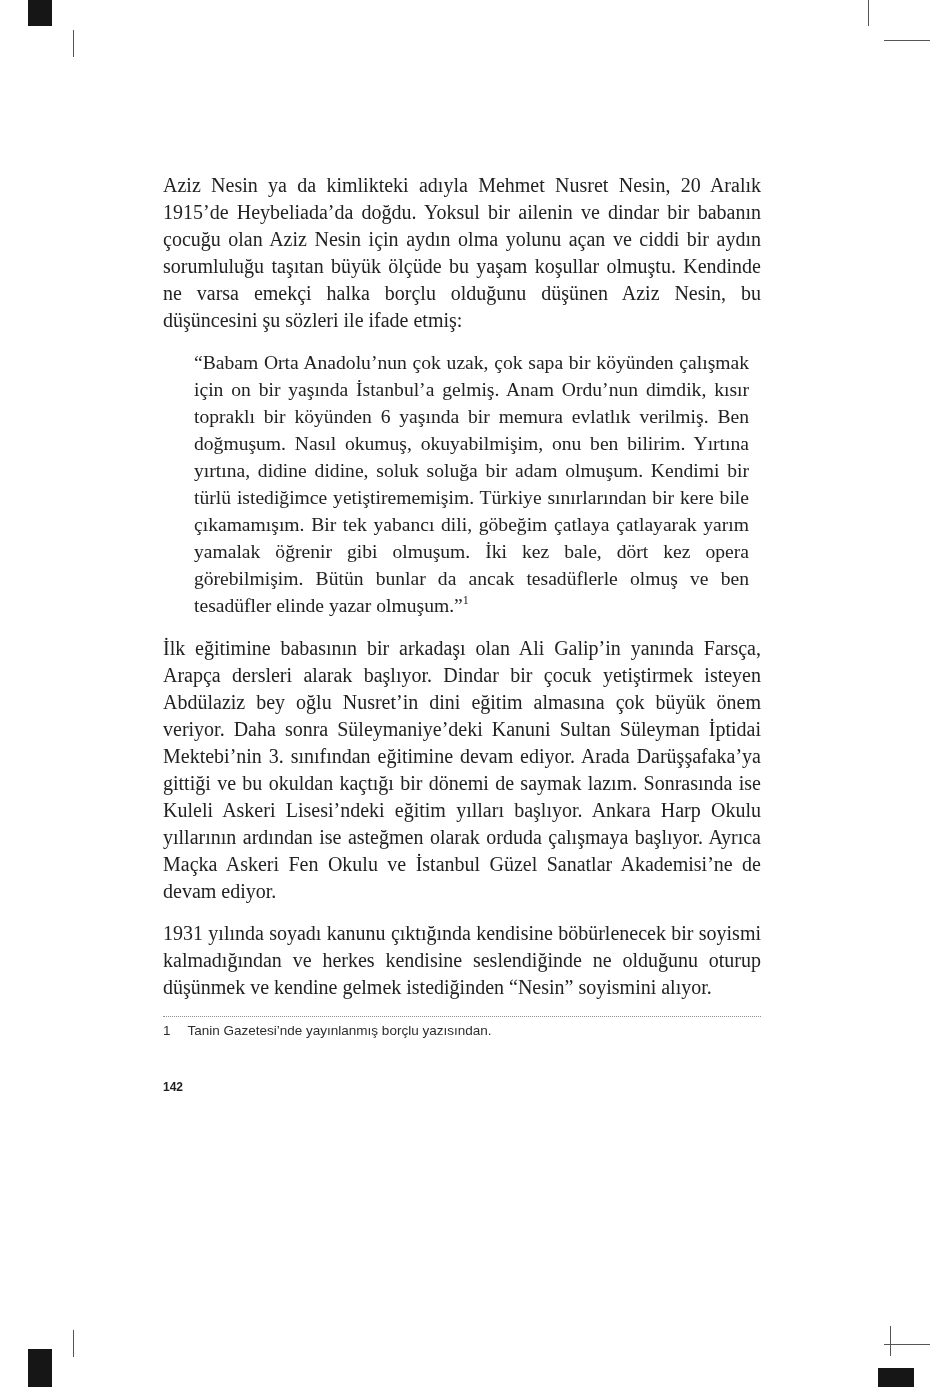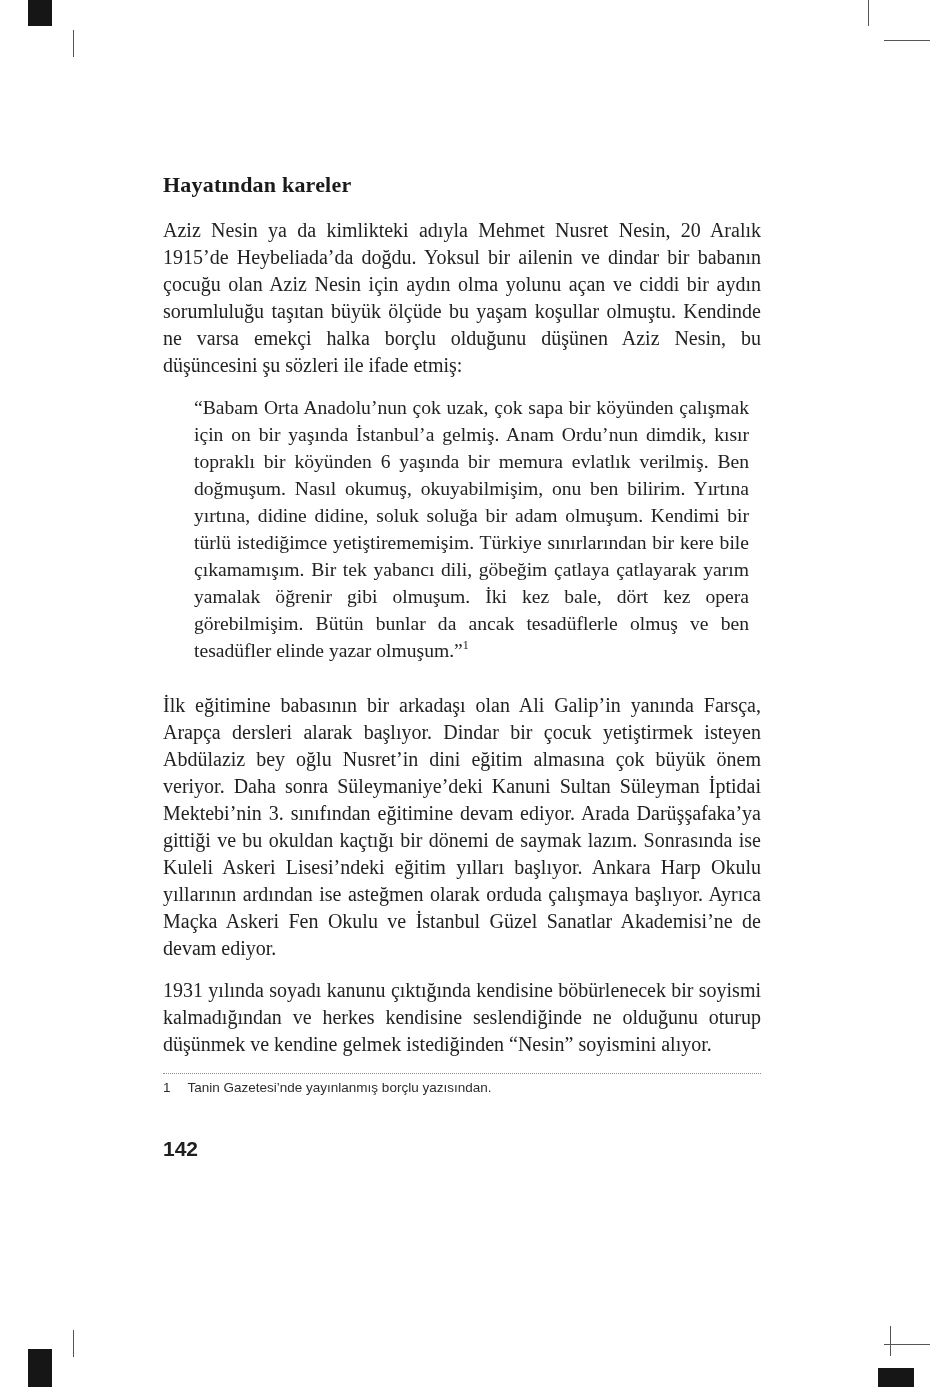--- a/index.html
+++ b/index.html
@@ -49,21 +49,21 @@
     font-size: 20px;
     line-height: 27px;
     text-align: justify;
     margin: 0 0 15px 0;
     font-family: Liberation Serif, serif;
   }
   .quote {
     font-size: 19.6px;
     line-height: 27px;
     text-align: justify;
-    margin: 3px 12px 28px 31px;
+    margin: 3px 12px 16px 31px;
   }
   .quote sup {
     font-size: 12px;
     line-height: 0;
   }
   .footnote-rule {
     border-top: 1px dotted #8f8f8f;
     margin-top: 3px;
     width: 100%;
   }
@@ -72,42 +72,41 @@
     gap: 17px;
     padding-top: 6px;
     font-family: "Liberation Sans", "DejaVu Sans", sans-serif;
     font-size: 13.5px;
     color: #2d2d2d;
   }
   .page-number {
     margin-top: 42px;
     font-family: "Liberation Sans", "DejaVu Sans", sans-serif;
     font-weight: bold;
-    font-size: 21px;
+    font-size: 12px;
     color: #1f1f1f;
   }
 </style>
 </head>
 <body>
 
 <div class="page">
 
   <div class="mark tl-square"></div>
   <div class="mark tl-vline"></div>
   <div class="mark tr-vline"></div>
   <div class="mark tr-hline"></div>
   <div class="mark bl-vline"></div>
   <div class="mark bl-square"></div>
   <div class="mark br-vline"></div>
   <div class="mark br-hline"></div>
   <div class="mark br-square"></div>
 
   <div class="content">
 
-    <h1 class="heading">Hayatından kareler</h1>
 
     <p class="body">Aziz Nesin ya da kimlikteki adıyla Mehmet Nusret Nesin, 20 Aralık 1915’de Heybeliada’da doğdu. Yoksul bir ailenin ve dindar bir babanın çocuğu olan Aziz Nesin için aydın olma yolunu açan ve ciddi bir aydın sorumluluğu taşıtan büyük ölçüde bu yaşam koşullar olmuştu. Kendinde ne varsa emekçi halka borçlu olduğunu düşünen Aziz Nesin, bu düşüncesini şu sözleri ile ifade etmiş:</p>
 
     <div class="quote"><span>“Babam Orta Anadolu’nun çok uzak, çok sapa bir köyünden çalışmak için on bir yaşında İstanbul’a gelmiş. Anam Ordu’nun dimdik, kısır topraklı bir köyünden 6 yaşında bir memura evlatlık verilmiş. Ben doğmuşum. Nasıl okumuş, okuyabilmişim, onu ben bilirim. Yırtına yırtına, didine didine, soluk soluğa bir adam olmuşum. Kendimi bir türlü istediğimce yetiştirememişim. Türkiye sınırlarından bir kere bile çıkamamışım. Bir tek yabancı dili, göbeğim çatlaya çatlayarak yarım yamalak öğrenir gibi olmuşum. İki kez bale, dört kez opera görebilmişim. Bütün bunlar da ancak tesadüflerle olmuş ve ben tesadüfler elinde yazar olmuşum.”</span><sup>1</sup></div>
 
     <p class="body">İlk eğitimine babasının bir arkadaşı olan Ali Galip’in yanında Farsça, Arapça dersleri alarak başlıyor. Dindar bir çocuk yetiştirmek isteyen Abdülaziz bey oğlu Nusret’in dini eğitim almasına çok büyük önem veriyor. Daha sonra Süleymaniye’deki Kanuni Sultan Süleyman İptidai Mektebi’nin 3. sınıfından eğitimine devam ediyor. Arada Darüşşafaka’ya gittiği ve bu okuldan kaçtığı bir dönemi de saymak lazım. Sonrasında ise Kuleli Askeri Lisesi’ndeki eğitim yılları başlıyor. Ankara Harp Okulu yıllarının ardından ise asteğmen olarak orduda çalışmaya başlıyor. Ayrıca Maçka Askeri Fen Okulu ve İstanbul Güzel Sanatlar Akademisi’ne de devam ediyor.</p>
 
 
     <p class="body">1931 yılında soyadı kanunu çıktığında kendisine böbürlenecek bir soyismi kalmadığından ve herkes kendisine seslendiğinde ne olduğunu oturup düşünmek ve kendine gelmek istediğinden “Nesin” soyismini alıyor.</p>
 

